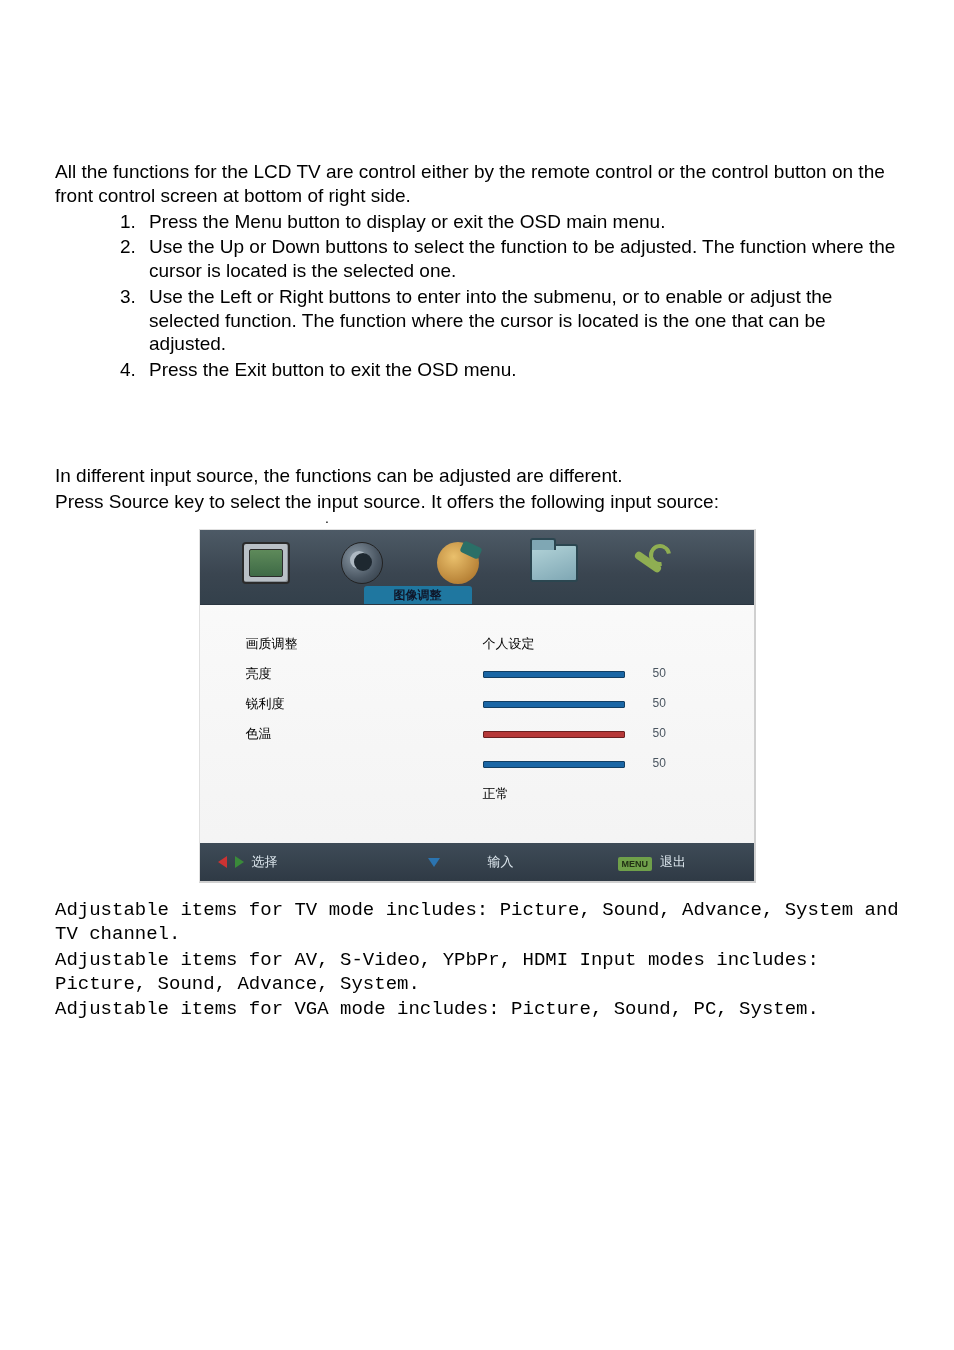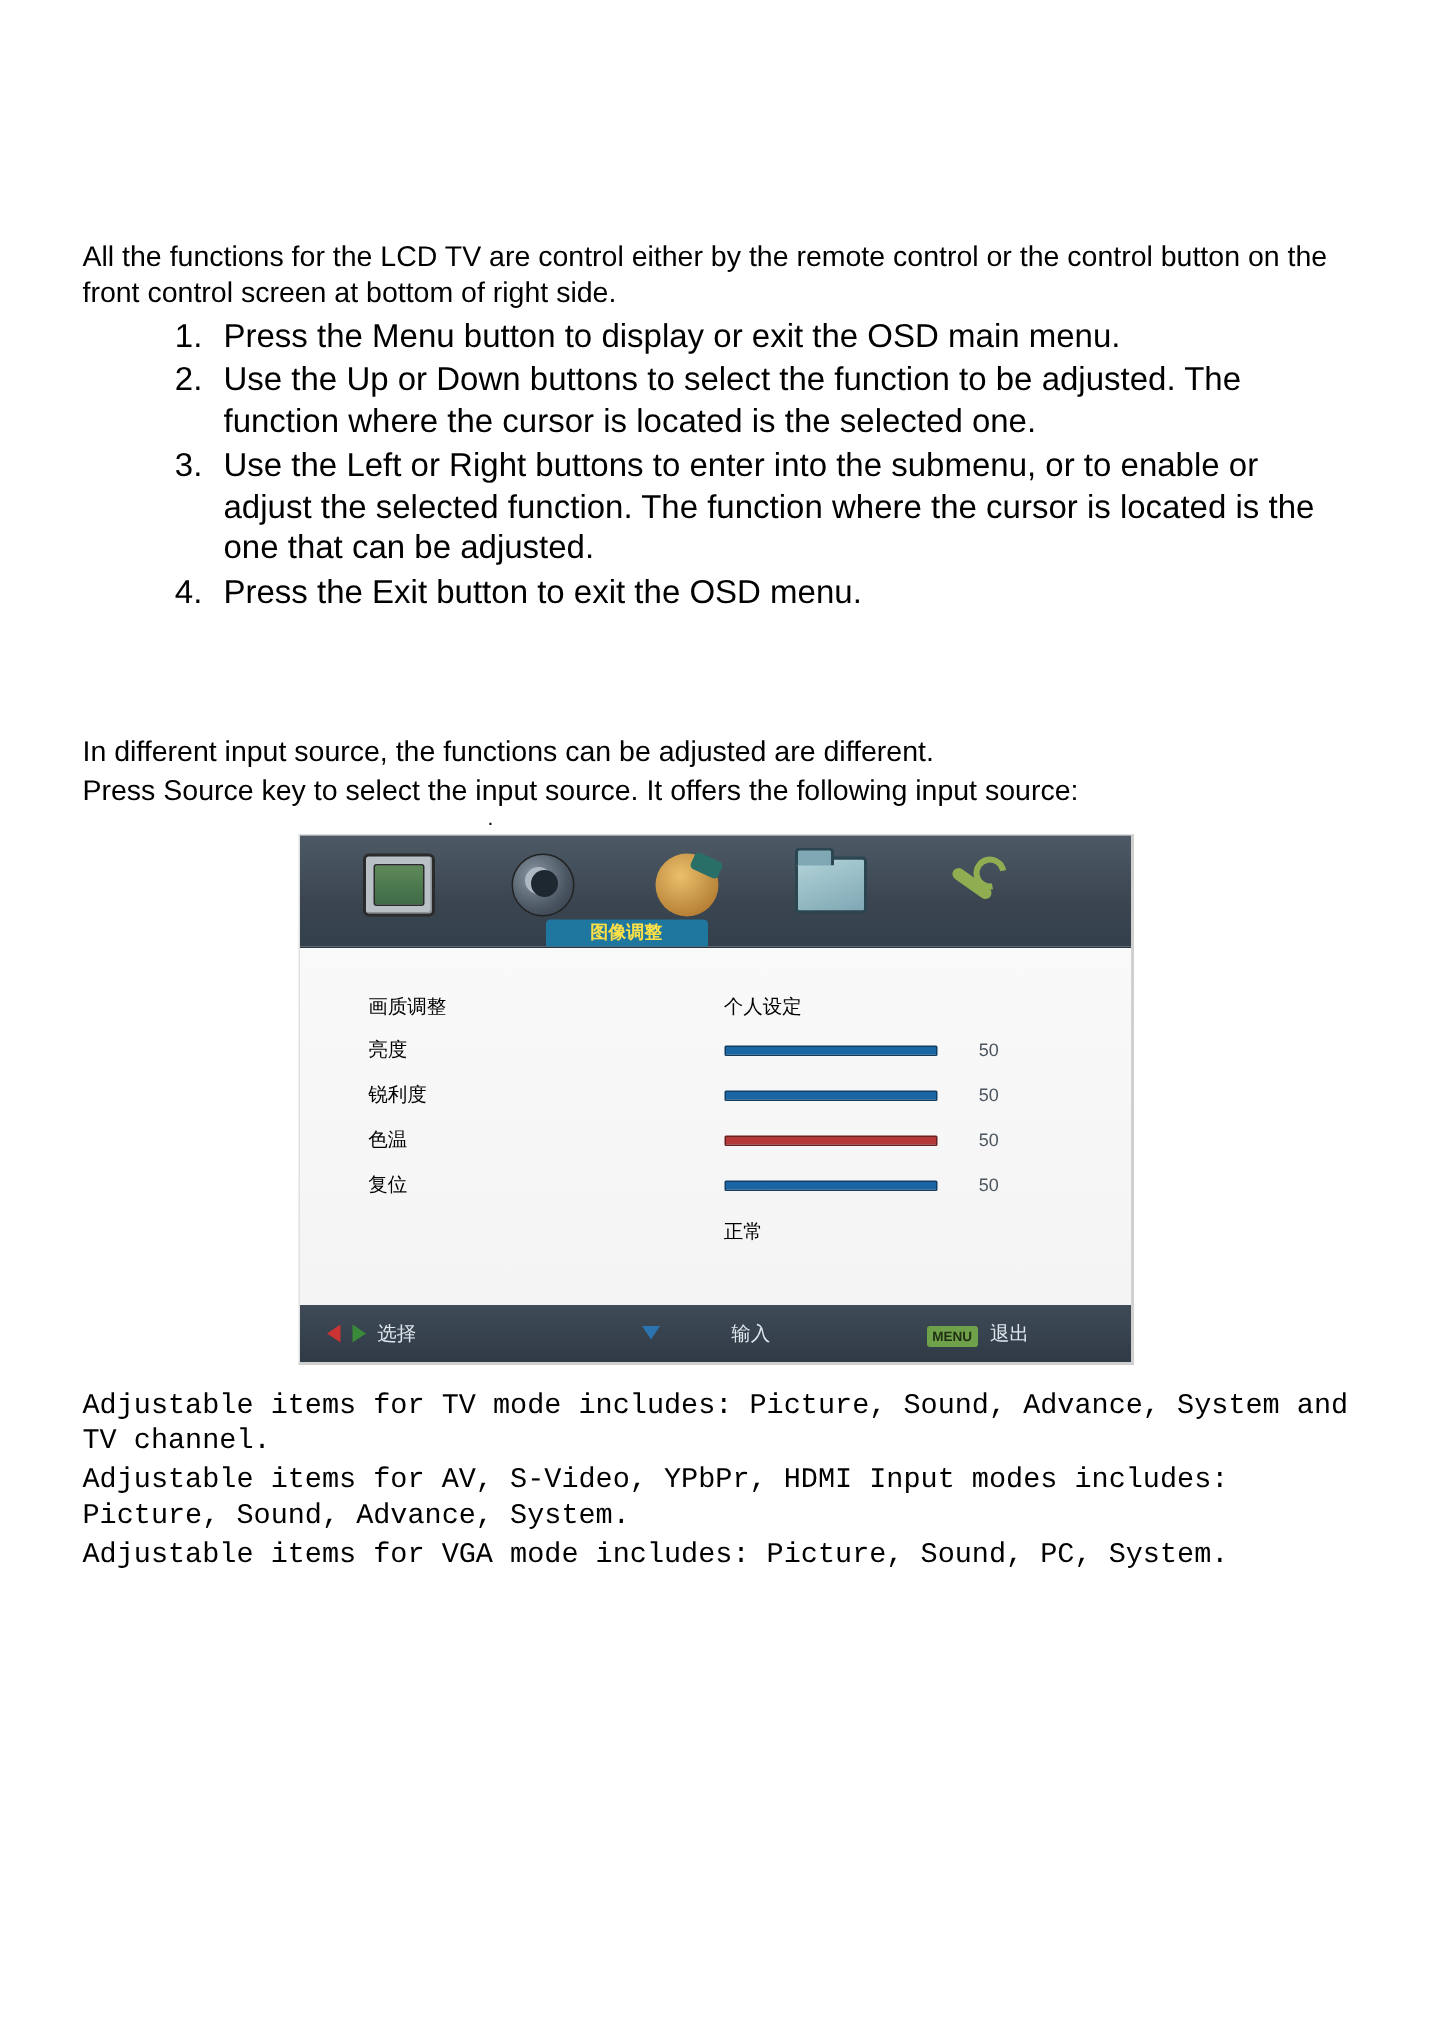--- a/index.html
+++ b/index.html
@@ -18,21 +18,21 @@
     padding: 160px 55px 0 55px;
   }
   .para {
     font-size: 19px;
     line-height: 1.25;
     margin: 0 0 2px 0;
   }
   ol.numlist {
     margin: 2px 0 0 0;
     padding-left: 86px;
-    font-size: 22px;
+    font-size: 19px;
     line-height: 1.25;
   }
   ol.numlist li {
     margin-bottom: 2px;
     padding-left: 8px;
   }
   .gap-mid { height: 80px; }
 
   
   .osd-wrap {
@@ -135,21 +135,21 @@
     left:0;right:0;bottom:0;height:18px;
     display:flex;
   }
   .tab-label-cell{
     width:108px;display:flex;align-items:center;justify-content:center;
     font-size:12px;color:#e0f0ff;
   }
   .tab-label-cell.active{
     background:#1f77a0;
     border-radius:3px 3px 0 0;
-    color:#fde047;
+    color:#0f172a;
     font-weight:bold;
   }
   .tab-spacer-left{width:56px;}
 
   .osd-body{
     display:flex;
     padding: 24px 34px 34px 46px;
   }
   .osd-labels{
     flex:0 0 50%;
@@ -263,21 +263,20 @@
           <div class="tab-label-cell active">图像调整</div>
         </div>
       </div>
 
       <div class="osd-body">
         <div class="osd-labels">
           <div>画质调整</div>
           <div>亮度</div>
           <div>锐利度</div>
           <div>色温</div>
-          <div>复位</div>
         </div>
         <div class="osd-values">
           <div class="val-row">
             <span>个人设定</span>
           </div>
           <div class="val-row">
             <span class="bar"></span>
             <span class="valnum">50</span>
           </div>
           <div class="val-row">

